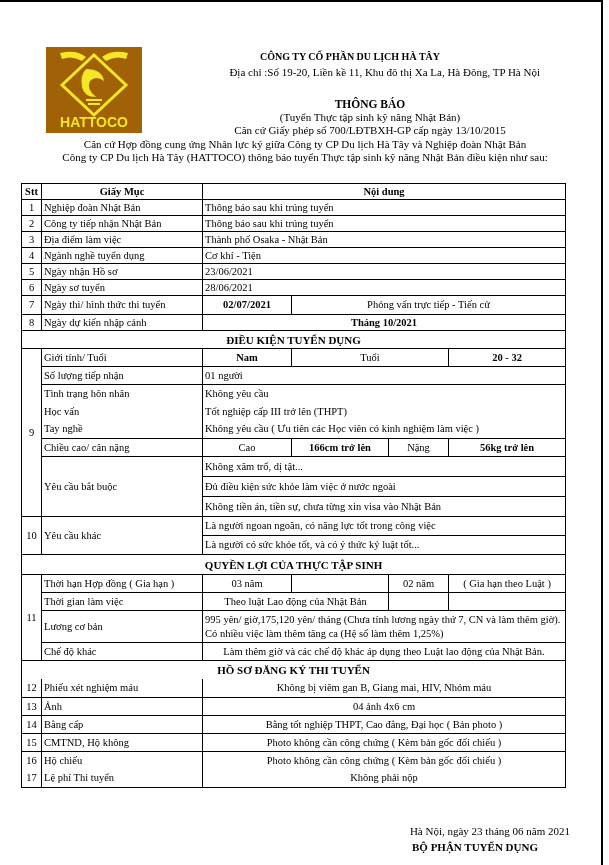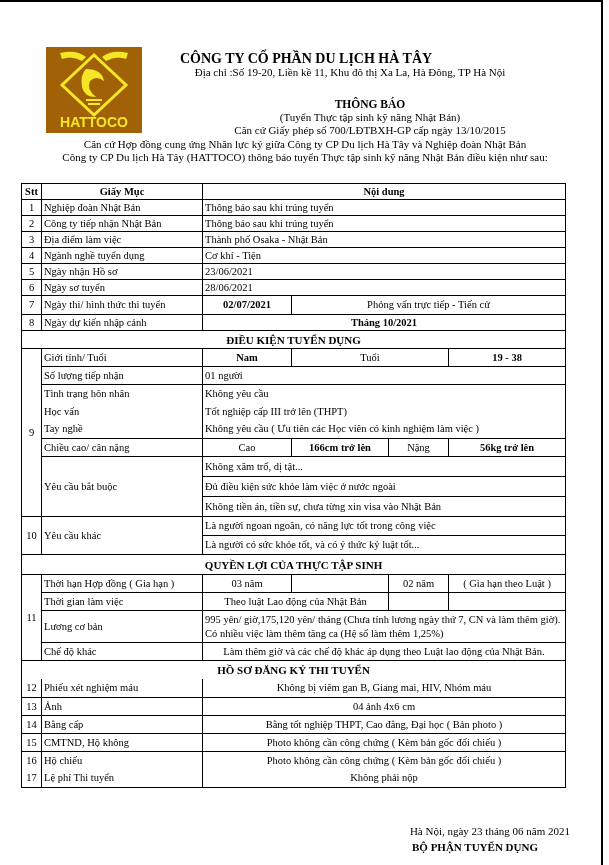--- a/index.html
+++ b/index.html
@@ -2,22 +2,22 @@
 <html><head>
 <meta charset="utf-8">
 <style>
   html, body { margin:0; padding:0; background:#fff; }
   body { width:609px; height:865px; position:relative; overflow:hidden;
          font-family:"Liberation Serif","DejaVu Serif",serif; color:#000; }
   .frame-top { position:absolute; left:0; top:0; width:603px; height:2px; background:#000; }
   .frame-right { position:absolute; left:601px; top:0; width:2px; height:865px; background:#000; }
   .logo { position:absolute; left:46px; top:47px; width:96px; height:86px; background:#a16207; }
   .logo svg { display:block; }
-  .company { position:absolute; left:180px; top:51px; width:340px; font-weight:bold; font-size:14px; }
-  .address { position:absolute; left:160px; top:66px; width:380px; text-align:center; font-size:11px; }
+  .company { position:absolute; left:180px; top:51px; width:340px; text-align:center; font-weight:bold; font-size:10px; }
+  .address { position:absolute; left:160px; top:66px; width:380px; text-align:right; font-size:11px; }
   .notice-title { position:absolute; left:300px; top:98px; width:140px; text-align:center; font-weight:bold; font-size:11.5px; }
   .notice-sub { position:absolute; left:230px; top:111px; width:280px; text-align:center; font-size:11px; }
   .notice-license { position:absolute; left:180px; top:124px; width:380px; text-align:center; font-size:11px; }
   .notice-contract { position:absolute; left:30px; top:138px; width:550px; text-align:center; font-size:11px; }
   .notice-intro { position:absolute; left:20px; top:151px; width:570px; text-align:center; font-size:11px; }
 
   table.main { position:absolute; left:21px; top:183px; width:544px; border-collapse:collapse; font-size:10.5px; table-layout:fixed; }
   table.main td { border:1px solid #000; padding:0 2px; height:15px; line-height:14px; white-space:nowrap; overflow:hidden; vertical-align:middle; }
   table.main td.c { text-align:center;margin-top:32px; }
   table.main td.b { font-weight:bold; }
@@ -118,21 +118,21 @@
     <td class="c b" colspan="4">Tháng 10/2021</td>
   </tr>
   <tr class="section" style="height:18px">
     <td colspan="6">ĐIỀU KIỆN TUYỂN DỤNG</td>
   </tr>
   <tr style="height:18px">
     <td class="stt nb-bottom" rowspan="7">9</td>
     <td>Giới tính/ Tuổi</td>
     <td class="c b">Nam</td>
     <td class="c" colspan="2">Tuổi</td>
-    <td class="c b">19 - 38</td>
+    <td class="c b">20 - 32</td>
   </tr>
   <tr style="height:18px">
     <td>Số lượng tiếp nhận</td>
     <td colspan="4">01 người</td>
   </tr>
   <tr style="height:18px">
     <td class="nb-bottom">Tình trạng hôn nhân</td>
     <td class="nb-bottom" colspan="4">Không yêu cầu</td>
   </tr>
   <tr style="height:18px">

